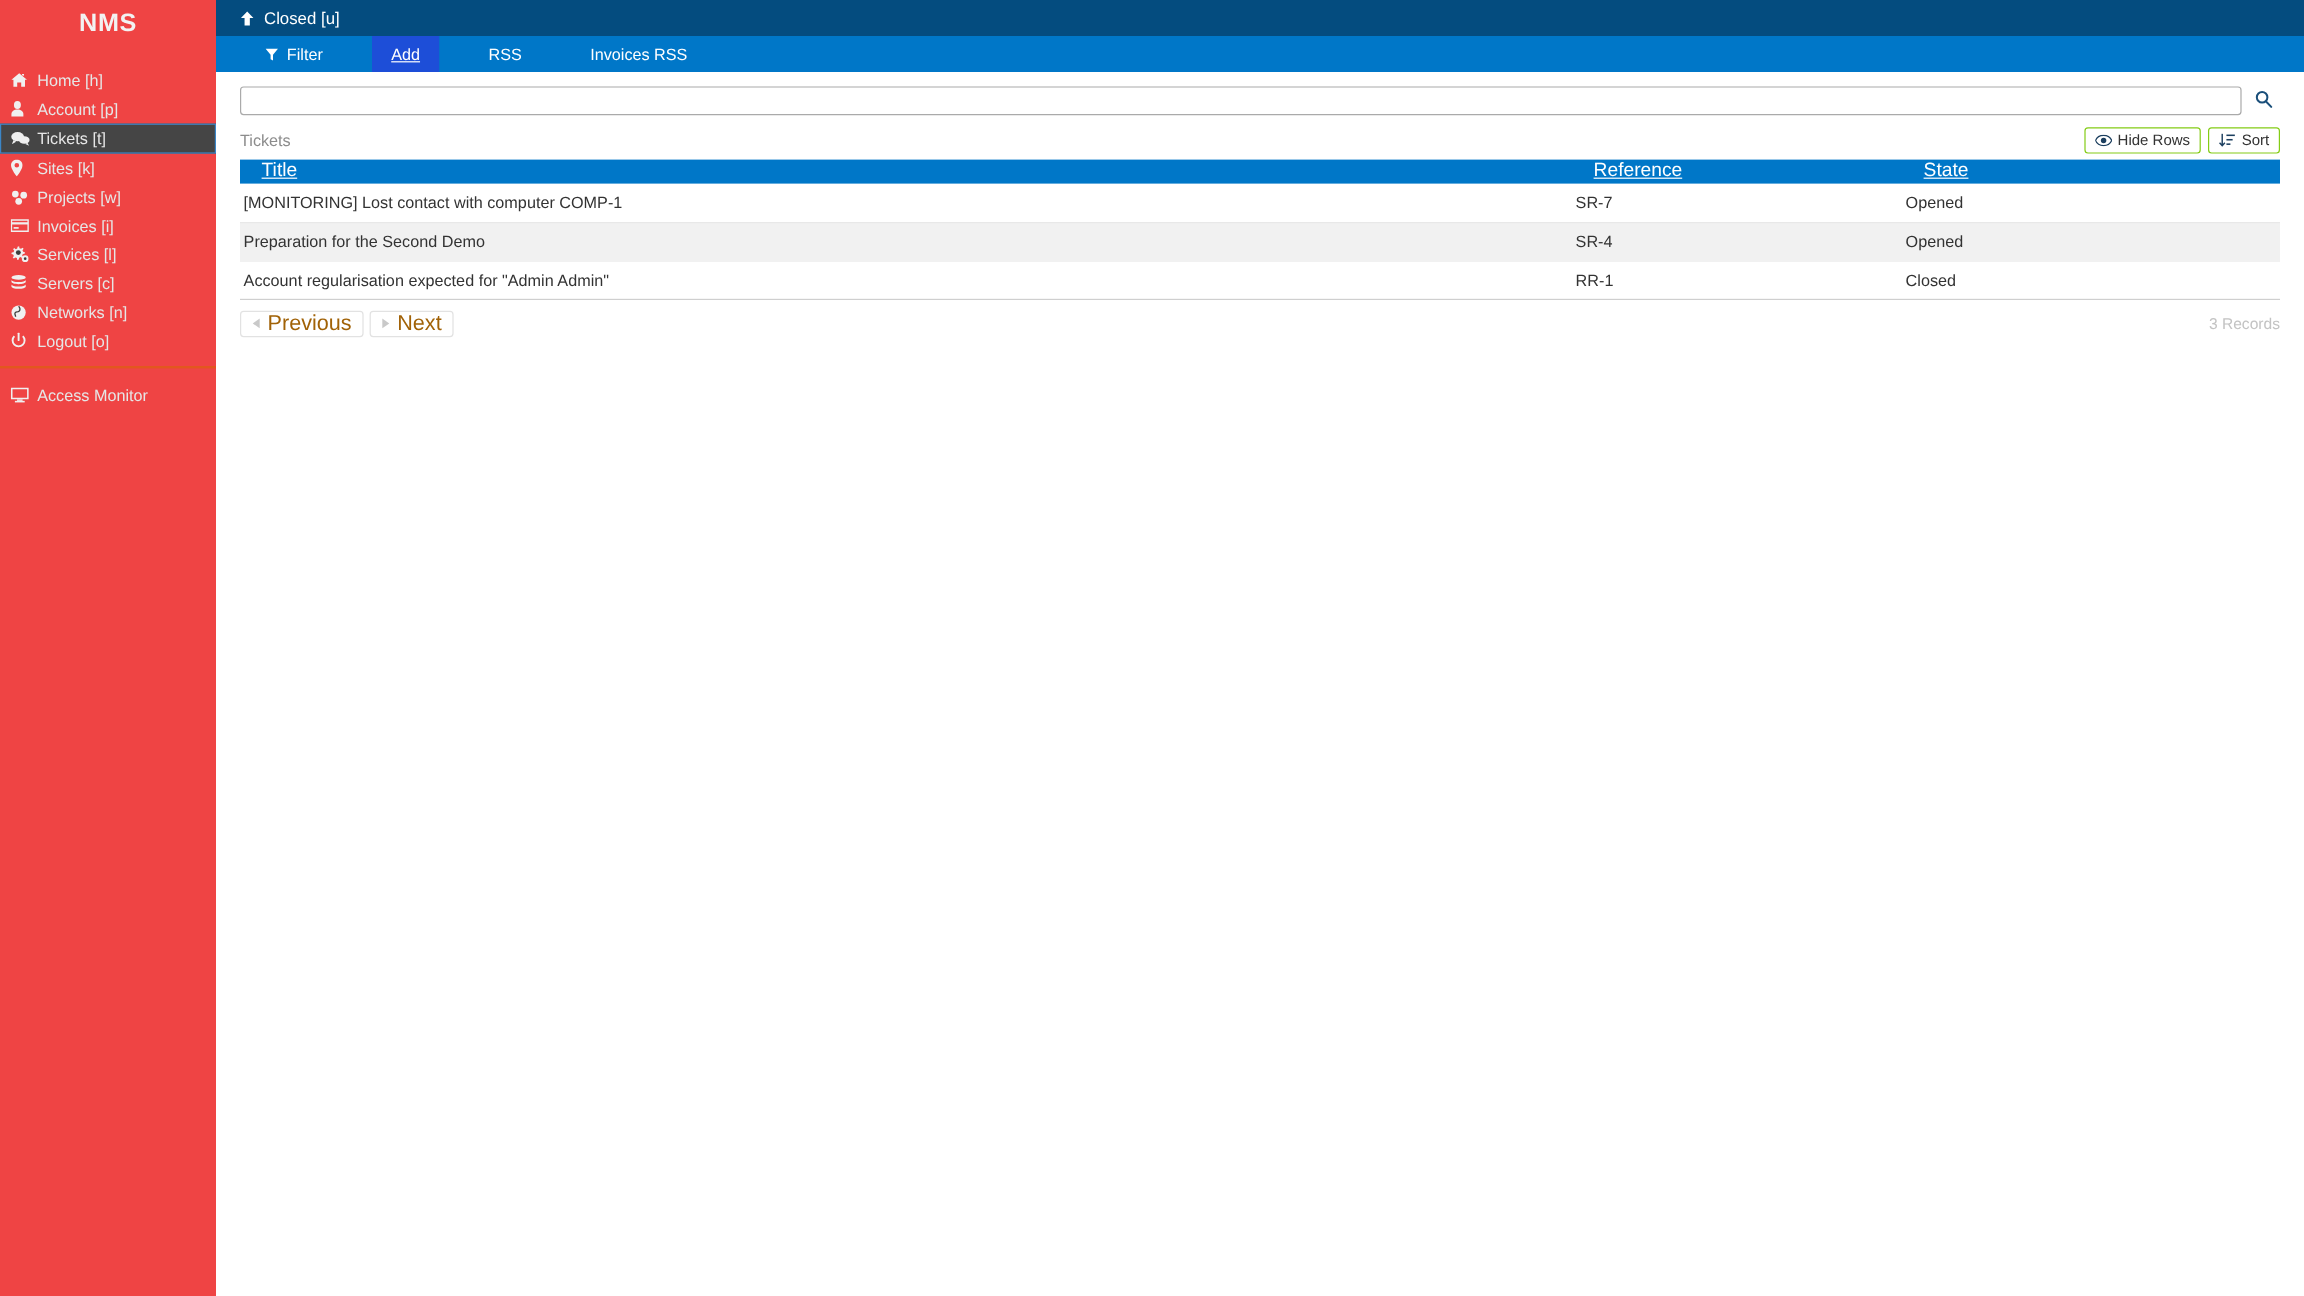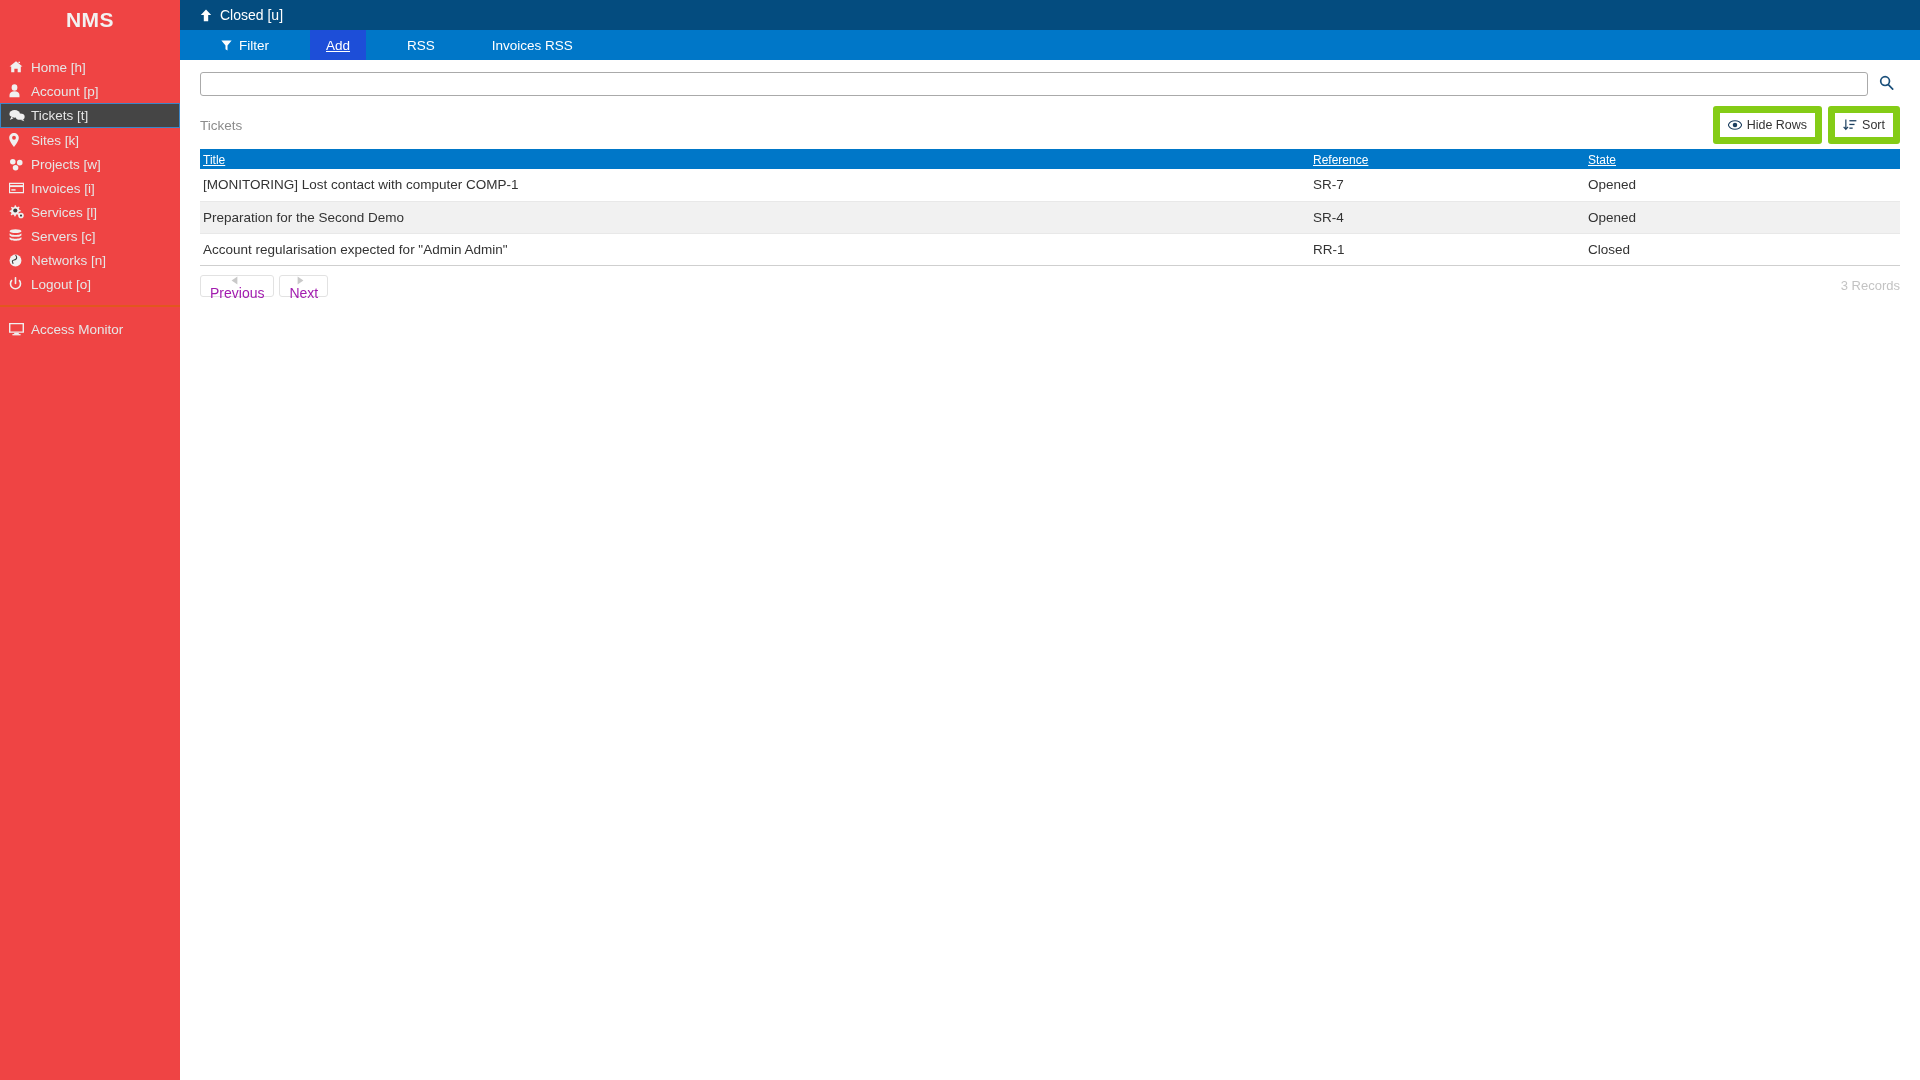--- a/index.html
+++ b/index.html
@@ -171,23 +171,23 @@
     justify-content: space-between;
   }
   .list-title {
     font-size: 13.5px;
     color: #8c8c8c;
   }
   .list-tools { display: flex; gap: 6px; }
   .tool-btn {
     display: inline-flex;
     align-items: center;
-    height: 38px;
+    height: 22px;
     padding: 0 8px;
-    border: 7px solid #84cc16;
+    border: 1px solid #84cc16;
     border-radius: 3px;
     background: #ffffff;
     font-size: 12.5px;
     color: #333333;
     cursor: pointer;
     font-family: "Liberation Sans", sans-serif;
     white-space: nowrap;
   }
   .tool-btn .tool-ico {
     display: inline-flex;
@@ -210,21 +210,22 @@
     height: 20px;
     text-align: left;
     padding: 0 0 0 3px;
     font-weight: normal;
     font-size: 13px;
   }
   table.data thead th .colsort {
     color: #ffffff;
     text-decoration: underline;
     cursor: pointer;
-    font-size: 12px;
+    font-size: 16px;
+    margin-left: 15px;
   }
   table.data tbody td {
     height: 32px;
     padding: 0 0 0 3px;
     font-size: 13.5px;
     color: #333333;
     border-bottom: 1px solid #e8e8e8;
     overflow: hidden;
     white-space: nowrap;
     text-overflow: ellipsis;
@@ -246,25 +247,24 @@
   }
   .pager-left { display: flex; gap: 5px; }
   .pg-btn {
     display: inline-flex;
     align-items: center;
     height: 22px;
     padding: 0 9px;
     border: 1px solid #e2e2e2;
     border-radius: 3px;
     background: #ffffff;
-    color: #a21caf;
-    font-size: 14px;
+    color: #a16207;
+    font-size: 18px;
     cursor: default;
     font-family: "Liberation Sans", sans-serif;
-    flex-direction: column;
   }
   .pg-btn .pg-ico {
     display: inline-flex;
     align-items: center;
     margin-right: 6px;
     color: #c9c9c9;
   }
   .records {
     font-size: 13px;
     color: #c3c3c3;

